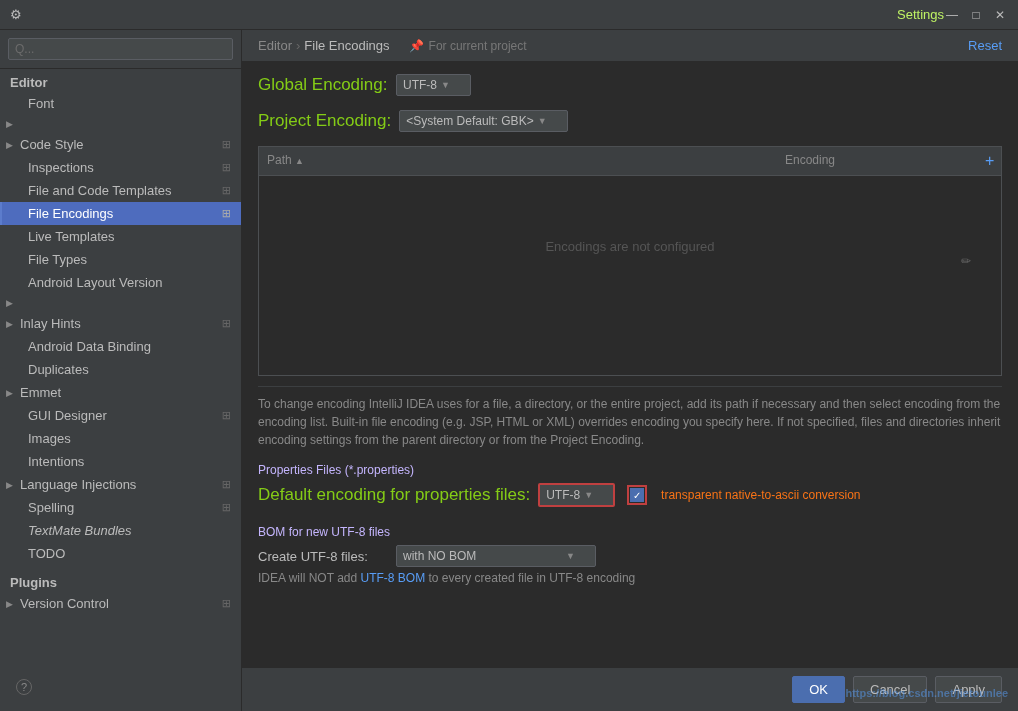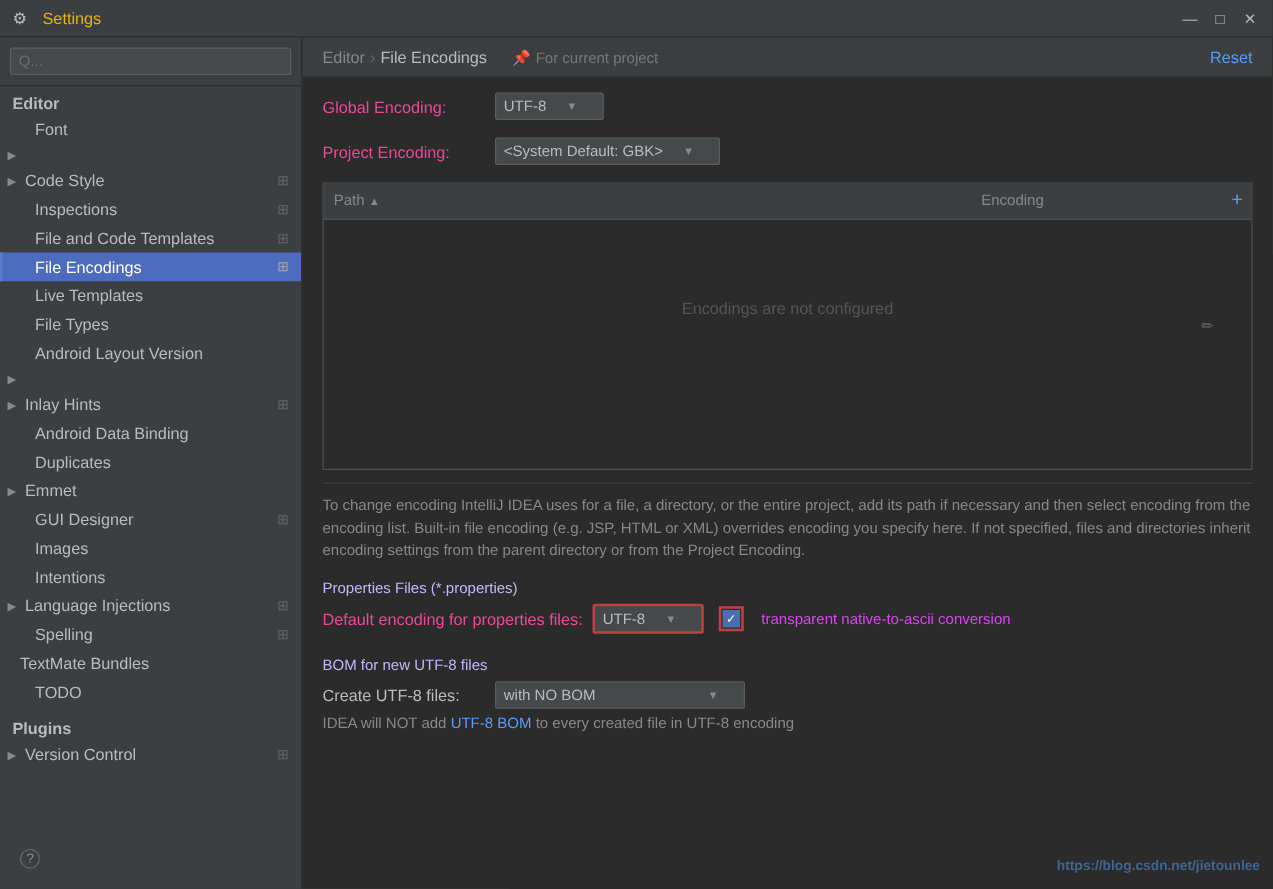--- a/index.html
+++ b/index.html
@@ -23,21 +23,22 @@
       border-bottom: 1px solid #2b2b2b;
     }
     .title-bar-icon {
       width: 16px;
       height: 16px;
       margin-right: 8px;
     }
     .title-bar-title {
       flex: 1;
       font-size: 13px;
-      color: #eab308;
+      color: #bef264;
+      text-align: right;
     }
     .title-bar-controls {
       display: flex;
       gap: 8px;
     }
     .title-btn {
       width: 16px;
       height: 16px;
       display: flex;
       align-items: center;
@@ -184,33 +185,33 @@
     .content-body::-webkit-scrollbar { width: 6px; }
     .content-body::-webkit-scrollbar-track { background: #2b2b2b; }
     .content-body::-webkit-scrollbar-thumb { background: #555; }
 
     .form-row {
       display: flex;
       align-items: center;
       gap: 8px;
       margin-bottom: 4px;
     }
-    .form-label { color: #ec4899; font-size: 13px; min-width: 130px; }
+    .form-label { color: #84cc16; font-size: 17px; min-width: 130px; }
 
     .dropdown {
       background: #45494a;
       border: 1px solid #5a5d63;
       color: #bbbbbb;
       padding: 3px 20px 3px 6px;
       font-size: 12px;
       cursor: pointer;
       position: relative;
       display: inline-flex;
       align-items: center;
-      gap: 16px;
+      gap: 4px;
       border-radius: 2px;
       justify-content: center;
     }
     .dropdown-arrow { font-size: 9px; color: #888; }
 
     
     .encoding-table {
       border: 1px solid #4c4f52;
       flex: 1;
       min-height: 160px;
@@ -439,21 +440,21 @@
       </div>
       <div class="sidebar-item has-arrow">
         <span class="arrow">▶</span>
         <span class="sidebar-item-label">Language Injections</span>
         <span class="item-icon">⊞</span>
       </div>
       <div class="sidebar-item" style="padding-left:28px;">
         <span class="sidebar-item-label">Spelling</span>
         <span class="item-icon">⊞</span>
       </div>
-      <div class="sidebar-item" style="padding-left:16px;">
+      <div class="sidebar-item" style="padding-left:28px;font-style:italic;">
         <span class="sidebar-item-label">TextMate Bundles</span>
       </div>
       <div class="sidebar-item" style="padding-left:28px;">
         <span class="sidebar-item-label">TODO</span>
       </div>
 
       <div class="sidebar-section-title" style="margin-top:4px;">Plugins</div>
 
       <div class="sidebar-item has-arrow">
         <span class="arrow">▶</span>
@@ -518,39 +519,44 @@
         <div class="section-title">Properties Files (*.properties)</div>
         <div class="form-row">
           <span class="form-label">Default encoding for properties files:</span>
           <div class="dropdown dropdown-highlighted" style="border:2px solid #c04040;">
             <span>UTF-8</span>
             <span class="dropdown-arrow">▼</span>
           </div>
           <div class="checkbox-highlighted" style="border:2px solid #c04040; margin-left:4px;">
             <div class="checkbox-inner">✓</div>
           </div>
-          <span style="margin-left:6px; font-size:12px; color:#d946ef;">transparent native-to-ascii conversion</span>
+          <span style="margin-left:6px; font-size:12px; color:#f97316;">transparent native-to-ascii conversion</span>
         </div>
       </div>
 
       <div>
         <div class="section-title">BOM for new UTF-8 files</div>
         <div class="form-row">
           <span class="form-label bom-label">Create UTF-8 files:</span>
           <div class="bom-dropdown">
             <span>with NO BOM</span>
             <span style="margin-left:auto;" class="dropdown-arrow">▼</span>
           </div>
         </div>
         <div class="bom-note">
           <span>IDEA will NOT add</span>
           <span class="bom-note-link">UTF-8 BOM</span>
           <span>to every created file in UTF-8 encoding</span>
         </div>
       </div>
     </div>
 
+    <div class="bottom-bar">
+      <button class="btn btn-primary">OK</button>
+      <button class="btn btn-default">Cancel</button>
+      <button class="btn btn-default">Apply</button>
+    </div>
   </div>
 </div>
 
 <div style="position:fixed; bottom:12px; right:10px; font-size:11px; color:rgba(88,157,246,0.5); pointer-events:none;font-weight:bold;">
   <span>https://blog.csdn.net/jietounlee</span>
 </div>
 
 </body></html>

